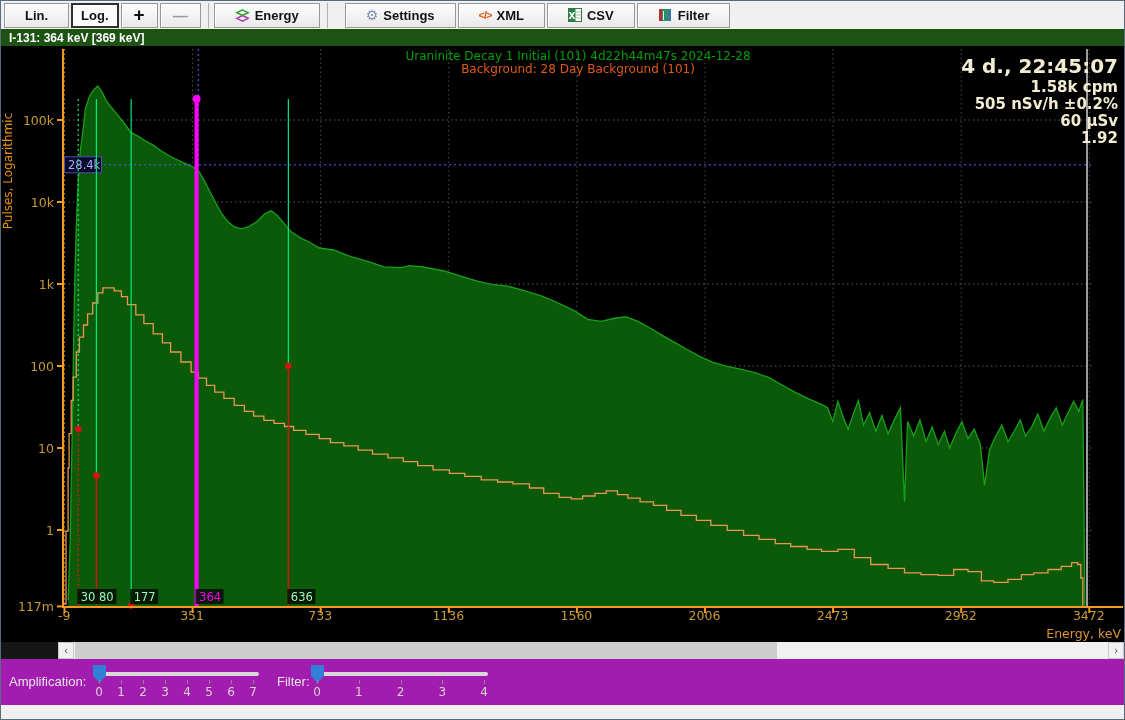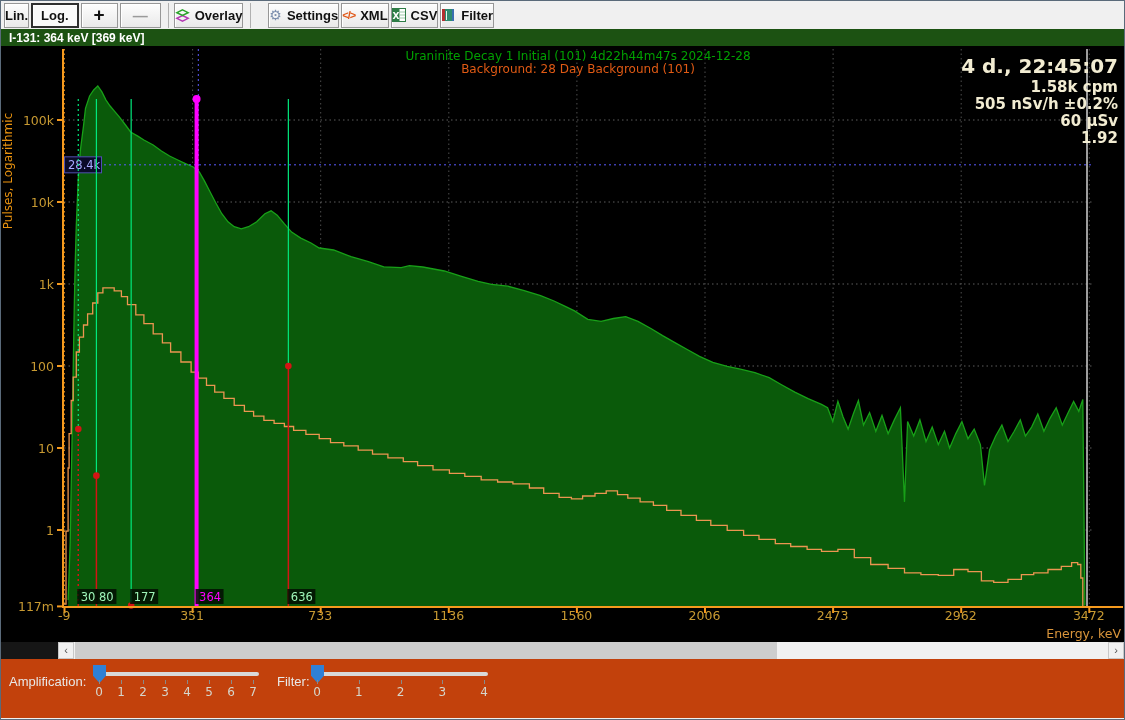--- a/index.html
+++ b/index.html
@@ -13,21 +13,21 @@
     padding:0 3px;font-size:11px;color:#000;}
   .titlebar .title{flex:1;line-height:14px;}
   .winbtns{display:flex;gap:2px;}
   .winbtn{width:15px;height:12px;border:1px solid #8a9cb4;border-radius:2px;
     background:linear-gradient(#f8fbfe,#d9e4f1);font-size:9px;line-height:10px;text-align:center;
     color:#333;font-weight:bold;cursor:default;}
   .winbtn.close span{color:#c02020;}
   
   .toolbar{height:28px;background:#f0f0f0;display:flex;align-items:center;padding:0 3px;}
   .tbtn{height:25px;border:1px solid #979797;background:linear-gradient(#fdfdfd,#e9e9e9);
-    display:flex;align-items:center;gap:5px;padding:0 0;margin-right:2px;
+    display:flex;align-items:center;gap:5px;padding:0 20px;margin-right:2px;
     font-size:13px;font-weight:bold;color:#111;box-shadow:inset 1px 1px 0 #fff;cursor:default;}
   .tbtn.active{border:2px solid #2f2f2f;background:#fafafa;padding:8px 8px;}
   .tbtn.big{font-size:19px;padding:0 12px;}
   .tbtn.dim{color:#9a9a9a;font-size:15px;}
   .tsep{width:1px;height:25px;background:#b0b0b0;margin:0 5px;}
   .tspace{width:12px;}
   .icon-gear{font-size:14px;color:#7d8fae;line-height:14px;}
   .icon-xml{font-size:11px;font-weight:bold;color:#e05818;letter-spacing:-1px;}
   
   .infobar{height:17px;background:#1c5212;color:#fff;font-size:12px;font-weight:bold;
@@ -37,21 +37,21 @@
   .chart svg{display:block;}
   
   .scrollrow{height:17px;background:#161616;position:relative;}
   .sb-btn{position:absolute;top:0;width:16px;height:17px;background:#f1f1f1;border:1px solid #c8c8c8;
     color:#555;font-size:11px;line-height:14px;text-align:center;cursor:default;}
   .sb-btn.left{left:57px;}
   .sb-btn.right{right:0px;}
   .sb-track{position:absolute;left:73px;right:16px;top:0;height:17px;background:#f1f1f1;}
   .sb-thumb{position:absolute;left:1px;top:0;width:702px;height:17px;background:#cdcdcd;}
   
-  .controls{height:59px;background:#c2410c;position:relative;color:#e6e6e6;}
+  .controls{height:46px;background:#a21caf;position:relative;color:#e6e6e6;}
   .ctl-label{position:absolute;top:15px;font-size:13px;color:#e8e8e8;}
   .sl-track{position:absolute;top:13px;height:4px;background:#d9d9d9;border-radius:2px;}
   .sl-thumb{position:absolute;top:6px;width:13px;height:18px;background:#2f80d6;
     clip-path:polygon(0 0,100% 0,100% 60%,50% 100%,0 60%);cursor:default;}
   .sl-tick{position:absolute;top:21px;width:1px;height:4px;background:#8a8a8a;}
   .sl-num{position:absolute;top:26px;font-size:12px;color:#d6d6cc;transform:translateX(-50%);
     font-family:"DejaVu Sans",sans-serif;}
 </style>
 </head>
 <body>
@@ -71,21 +71,21 @@
       </div>
     <div class="tbtn big dim">
         <span>—</span>
       </div>
     <div class="tsep"></div>
     <div class="tbtn">
       <svg width="15" height="15" viewBox="0 0 16 16">
         <path d="M8 8 L14 11 L8 14 L2 11 Z" fill="none" stroke="#b43ab4" stroke-width="1.6"></path>
         <path d="M8 2 L14 5 L8 8 L2 5 Z" fill="none" stroke="#28a428" stroke-width="1.6"></path>
       </svg>
-      <span>Overlay</span>
+      <span>Energy</span>
     </div>
     <div class="tsep"></div>
     <div class="tspace"></div>
     <div class="tbtn">
       <span class="icon-gear">⚙</span>
       <span>Settings</span>
     </div>
     <div class="tbtn">
       <span class="icon-xml">&lt;/&gt;</span>
       <span>XML</span>

